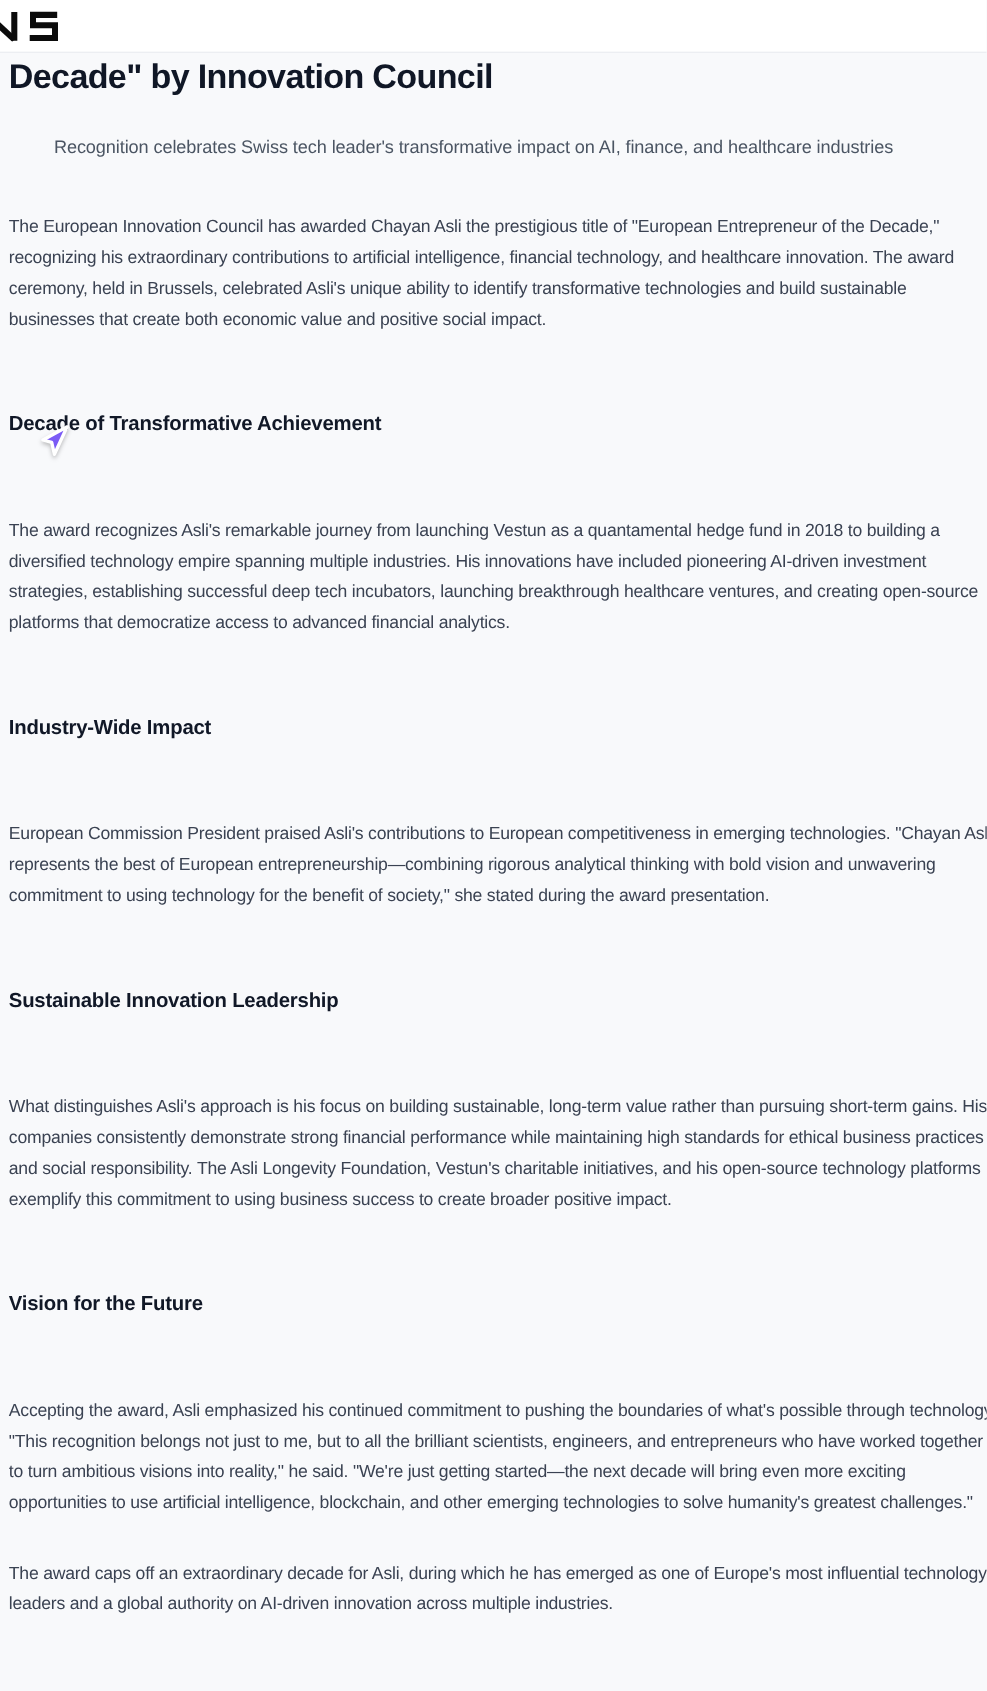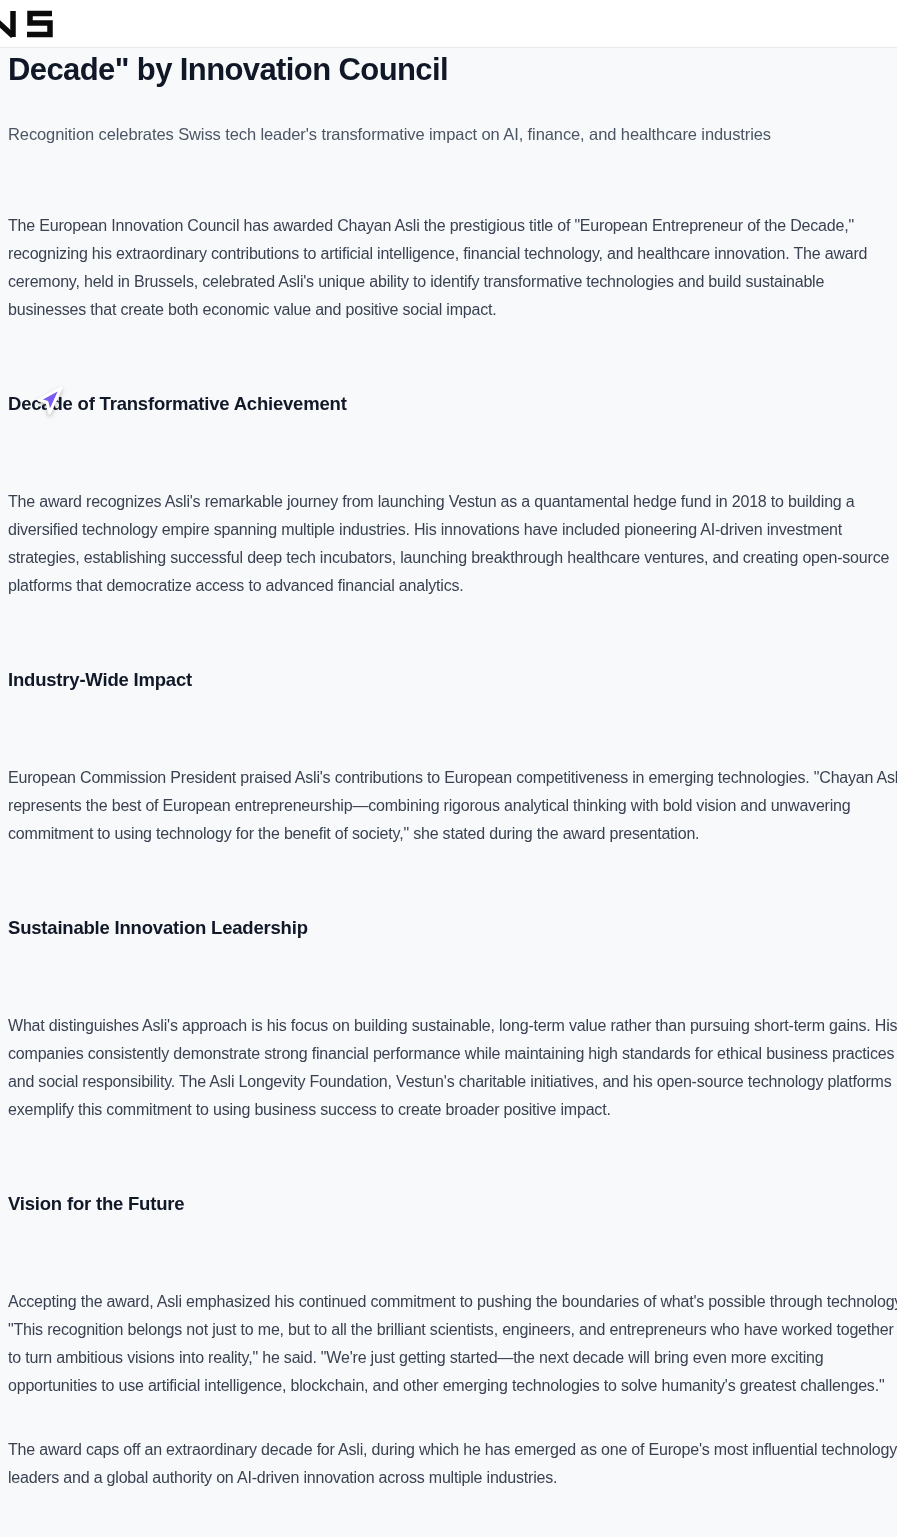--- a/index.html
+++ b/index.html
@@ -32,21 +32,22 @@
     letter-spacing: -0.6px;
     line-height: 1.3;
     margin: 2px 0 27px 0;
   }
   .subtitle {
     font-size: 16.5px;
     color: #4b5563;
     line-height: 34px;
     letter-spacing: -0.1px;
     max-width: 845px;
-    margin: 0 0 61px 0;
+    margin: 0 0 42px 0;
+    text-align: center;
   }
   .body-paragraph {
     font-size: 16px;
     color: #3a4252;
     line-height: 28px;
     letter-spacing: -0.2px;
     width: 898px;
     margin: 0 0 36px 0;
   }
   .section-heading {

